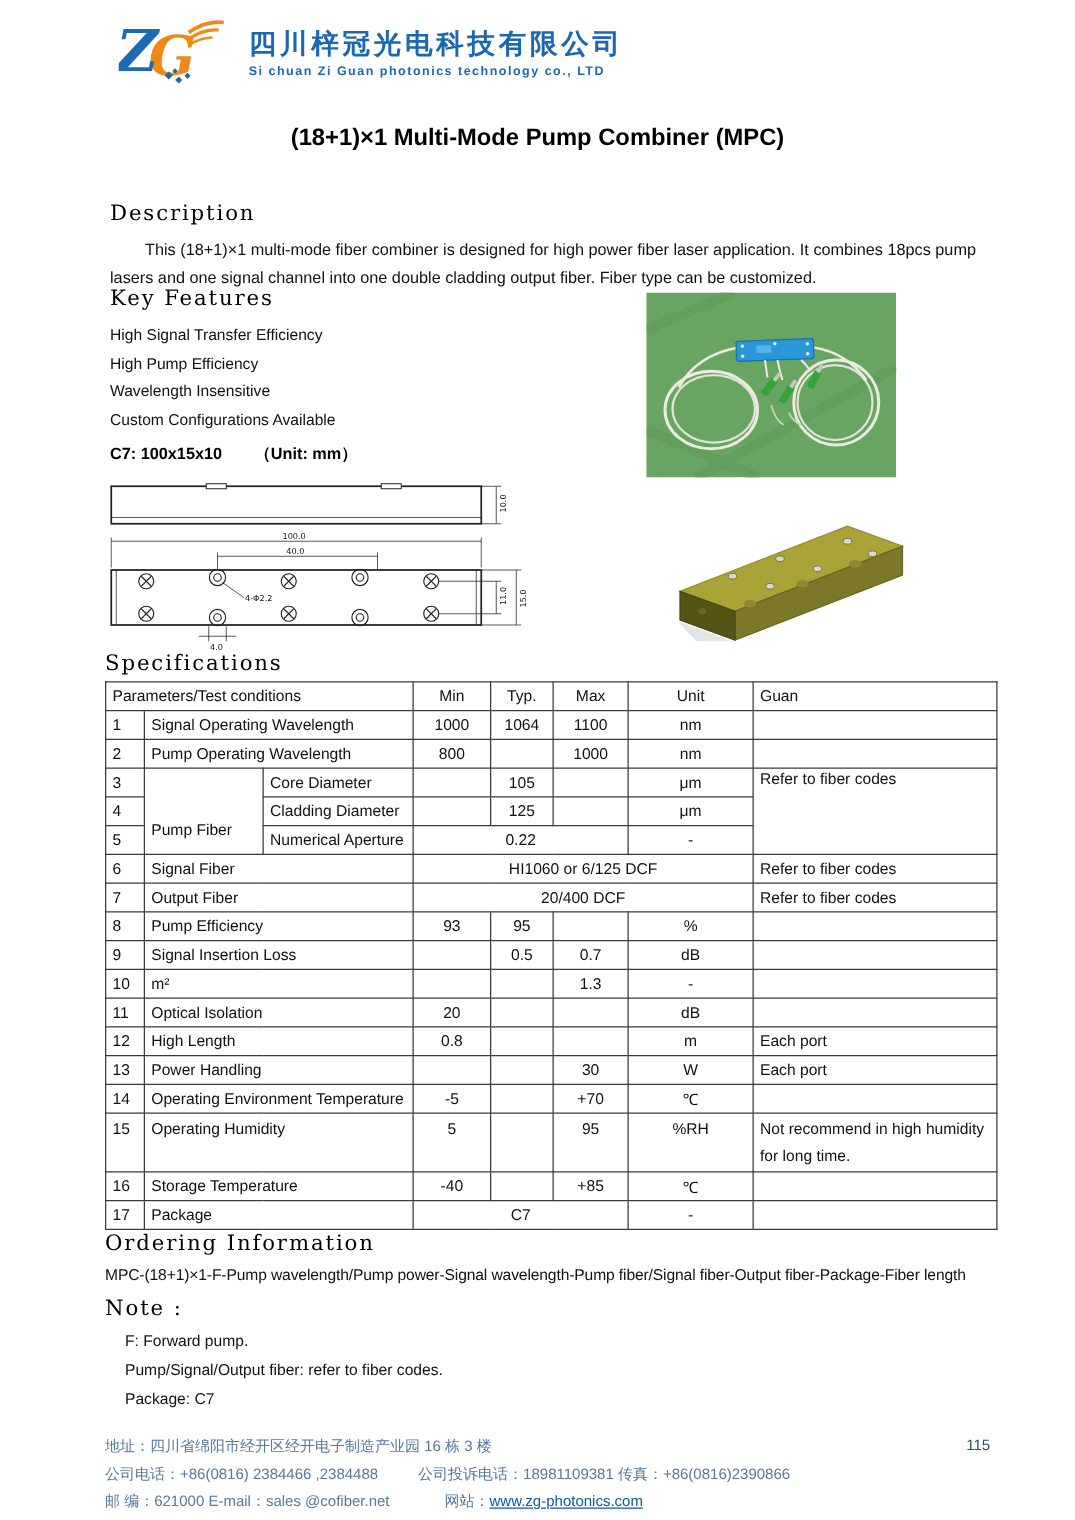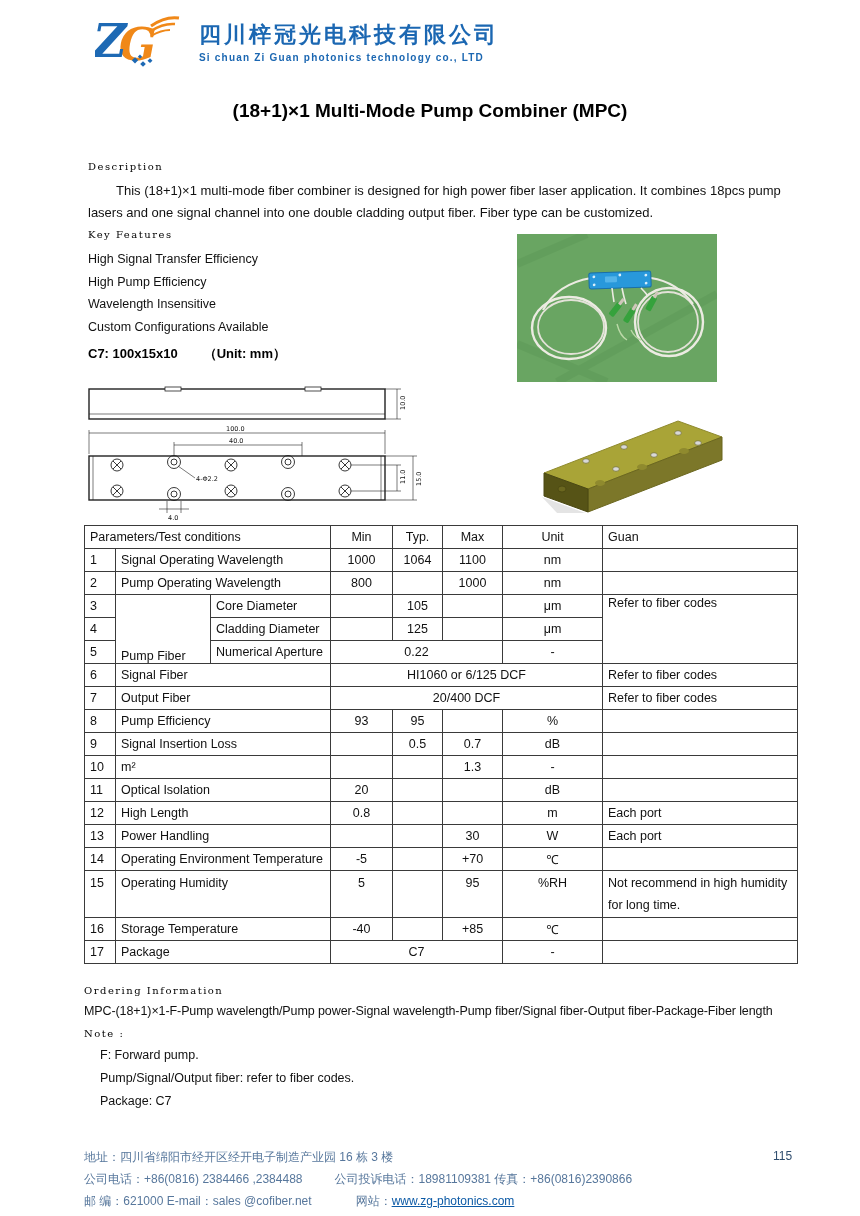--- a/index.html
+++ b/index.html
@@ -12,21 +12,21 @@
   
   .header { position:absolute; left:95px; top:14px; display:flex; align-items:flex-start; }
   .logo-wrap { width:92px; height:56px; }
   .company { margin-left:12px; padding-top:6px; }
   .company-cn { font-size:22px; font-weight:bold; color:#1b67b2; letter-spacing:3px; }
   .company-en { font-size:10px; font-weight:bold; color:#1b67b2; letter-spacing:1.2px; margin-top:2px; }
   
   .doc-title { position:absolute; left:0; top:100px; width:100%; text-align:center;
     font-size:19px; font-weight:bold; color:#000; }
   
-  .sec-heading { font-family:"DejaVu Serif", serif; font-size:10px; color:#000;
+  .sec-heading { font-family:"DejaVu Serif", serif; font-size:17px; color:#000;
     letter-spacing:1.5px; font-weight:500; }
   
   .desc { position:absolute; left:88px; top:161px; width:706px; }
   .desc p { margin-top:8px; font-size:13px; line-height:22px; text-indent:28px; color:#111; }
   
   .features { position:absolute; left:88px; top:229px; width:430px; }
   .feature-line { font-size:12.5px; color:#111; margin-top:9.5px; line-height:13px; }
   .feature-line:first-of-type { margin-top:13px; }
   .dim-line { font-size:13px; font-weight:bold; margin-top:11px; color:#000; }
   .dim-line .unit-note { margin-left:26px; }
@@ -41,21 +41,21 @@
   .spec-table { border-collapse:collapse; table-layout:fixed; width:713px; margin-top:4px; }
   .spec-table col.c-no{width:31px} .spec-table col.c-grp{width:95px}
   .spec-table col.c-sub{width:120px} .spec-table col.c-min{width:62px}
   .spec-table col.c-typ{width:50px} .spec-table col.c-max{width:60px}
   .spec-table col.c-unit{width:100px} .spec-table col.c-note{width:195px}
   .spec-table th, .spec-table td { border:1px solid #3a3a3a; font-size:12.5px;
     font-weight:normal; height:23px; padding:1px 5px; vertical-align:middle;
     overflow:hidden; color:#111; }
   .spec-table th { text-align:left; }
   .spec-table .ctr { text-align:center; padding:1px 2px; }
-  .spec-table .grp-cell { vertical-align:bottom; padding-bottom:0; }
+  .spec-table .grp-cell { vertical-align:bottom; padding-bottom:12px; }
   .spec-table tr.tall td { height:46px; line-height:22px; }
   
   .ordering { position:absolute; left:84px; top:985px; width:716px; }
   .order-code { font-size:12.5px; margin-top:8px; color:#111; letter-spacing:-0.1px; }
   .note-heading { margin-top:10px; }
   .note-item { font-size:12.5px; margin-top:9px; padding-left:16px; color:#111; }
   
   .footer { position:absolute; left:84px; top:1146px; width:716px;
     font-size:12px; color:#57779c; line-height:22px; }
   .footer .gap { display:inline-block; width:32px; }
@@ -229,20 +229,21 @@
     <line x1="330" y1="72" x2="330" y2="116" stroke="#222" stroke-width="0.6"></line>
     <text transform="translate(338,102) rotate(-90)">15.0</text>
 
     <line x1="84" y1="117" x2="84" y2="129" stroke="#222" stroke-width="0.6"></line>
     <line x1="98" y1="117" x2="98" y2="129" stroke="#222" stroke-width="0.6"></line>
     <line x1="76" y1="125" x2="106" y2="125" stroke="#222" stroke-width="0.6"></line>
     <text x="85" y="136">4.0</text>
   </svg>
 
   <section class="specs">
+    <h2 class="sec-heading">Specifications</h2>
     <table class="spec-table">
       <colgroup>
         <col class="c-no">
           <col class="c-grp">
           <col class="c-sub">
           <col class="c-min">
         <col class="c-typ">
           <col class="c-max">
           <col class="c-unit">
           <col class="c-note">

